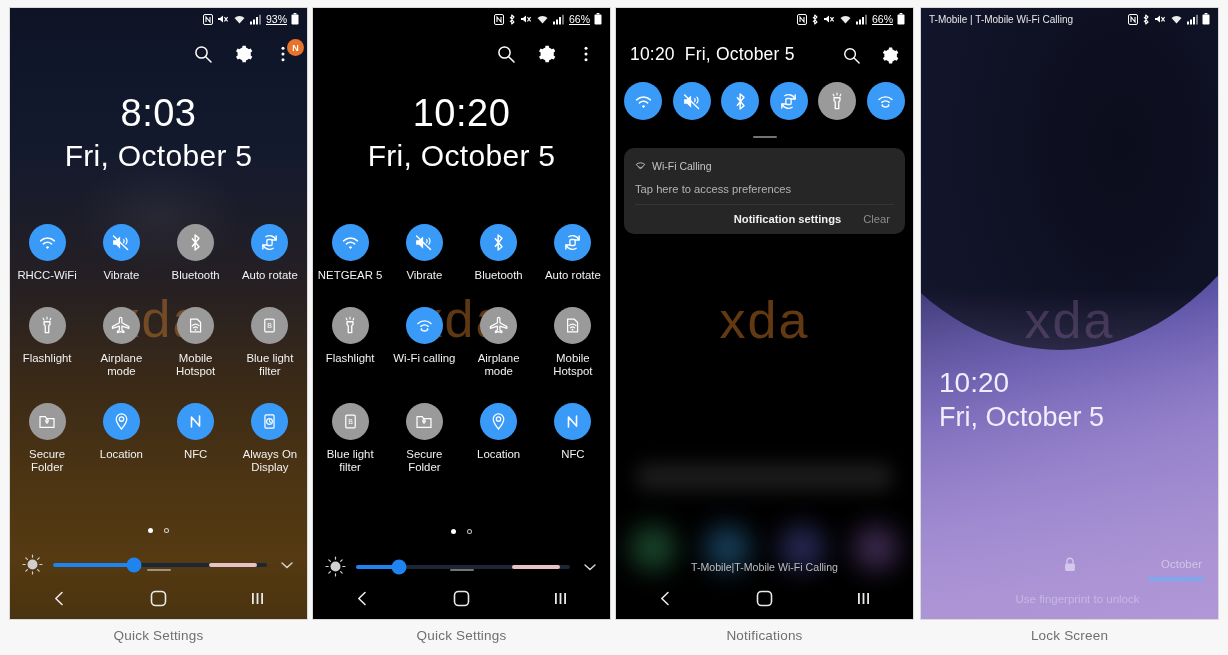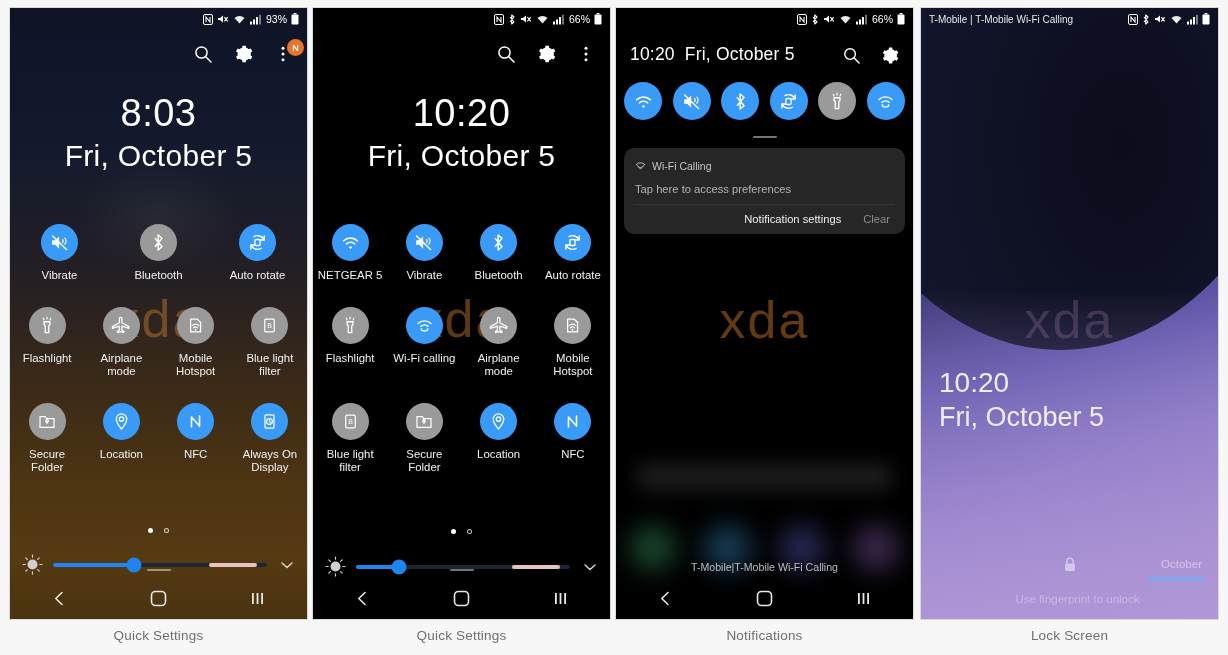--- a/index.html
+++ b/index.html
@@ -64,21 +64,21 @@
   .xda.w4{top:282px;color:rgba(160,120,170,.30);}
 
   
   .statusbar{
     position:absolute;top:0;left:0;right:0;height:22px;
     display:flex;align-items:center;padding:0 8px;
     font-size:10.5px;color:#fff;z-index:6;
   }
   .sb-carrier{flex:1;font-size:10px;color:#e8e8e8;white-space:nowrap;}
   .sb-right{display:flex;align-items:center;gap:4px;margin-left:auto;}
-  .sb-right .pct{font-size:10.5px;margin-left:1px;}
+  .sb-right .pct{font-size:10.5px;margin-left:1px;text-decoration:underline;}
   .sbic{display:inline-block;line-height:0;}
   .sbic svg{display:block;}
 
   
   .topbar{
     position:absolute;top:36px;right:12px;display:flex;align-items:center;gap:18px;z-index:6;
   }
   .topbar .icon-btn{width:22px;height:22px;position:relative;cursor:pointer;}
   .badge{
     position:absolute;top:-5px;right:-9px;width:17px;height:17px;border-radius:50%;
@@ -142,21 +142,21 @@
     background:#262626;border-radius:10px;padding:9px 11px 0 11px;
   }
   .notif-head{display:flex;align-items:center;gap:6px;}
   .notif-app{font-size:10.5px;color:#c6c6c6;}
   .notif-title{margin-top:6px;font-size:13.4px;font-weight:700;color:#fff;}
   .notif-sub{margin-top:8px;font-size:11.2px;color:#b4b4b4;}
   .notif-actions{
     margin-top:9px;display:flex;justify-content:flex-end;align-items:center;gap:22px;
     border-top:1px solid rgba(255,255,255,.07);padding:8px 4px 9px 0;
   }
-  .act-primary{font-size:11.2px;font-weight:400;color:#efefef;cursor:pointer;}
+  .act-primary{font-size:11.2px;font-weight:700;color:#efefef;cursor:pointer;}
   .act-secondary{font-size:11.2px;color:#8c8c8c;cursor:pointer;}
 
   .qsrow{position:absolute;left:8px;right:8px;top:74px;display:flex;gap:10px;z-index:6;}
   .qsrow .tdisc{width:38px;height:38px;}
   .qs-cell{flex:1;display:flex;justify-content:center;cursor:pointer;}
 
   .p3-title{
     position:absolute;left:14px;top:36px;color:#fff;font-size:17.5px;font-weight:400;z-index:6;
     letter-spacing:.2px;
   }
@@ -258,20 +258,30 @@
 
   <div class="clock" style="top:82px;">
     <div class="t">8:03</div>
     <div class="d">Fri, October 5</div>
   </div>
 
   <div class="grid" id="g1" style="top:216px;">
         <div class="row" style="margin-bottom: 24px;">
           <div class="tile">
             <div class="tdisc on">
+              <svg width="21" height="21" viewBox="0 0 24 24">
+                <path d="M12 19.4l-1.9-2.1a2.6 2.6 0 013.8 0z" fill="#fff"></path>
+                <path d="M7.3 13.6a6.9 6.9 0 019.4 0" fill="none" stroke="#fff" stroke-width="1.7" stroke-linecap="round"></path>
+                <path d="M4.1 10.1a11.5 11.5 0 0115.8 0" fill="none" stroke="#fff" stroke-width="1.7" stroke-linecap="round"></path>
+              </svg>
+            </div>
+            <div class="tlabel">RHCC-WiFi</div>
+          </div>
+          <div class="tile">
+            <div class="tdisc on">
               <svg width="22" height="21" viewBox="0 0 24 24">
                 <path d="M3 9.3h3.4L11 5v14l-4.6-4.3H3z" fill="#fff"></path>
                 <path d="M3.5 4.5l16 15.5" stroke="#fff" stroke-width="1.6" stroke-linecap="round"></path>
                 <path d="M15 8.8c.8.6.8 2.4 0 3.2M17.6 7c1.7 1.4 1.7 5.2 0 6.7" fill="none" stroke="#fff" stroke-width="1.4" stroke-linecap="round"></path>
               </svg>
             </div>
             <div class="tlabel">Vibrate</div>
           </div>
           <div class="tile">
             <div class="tdisc off">

